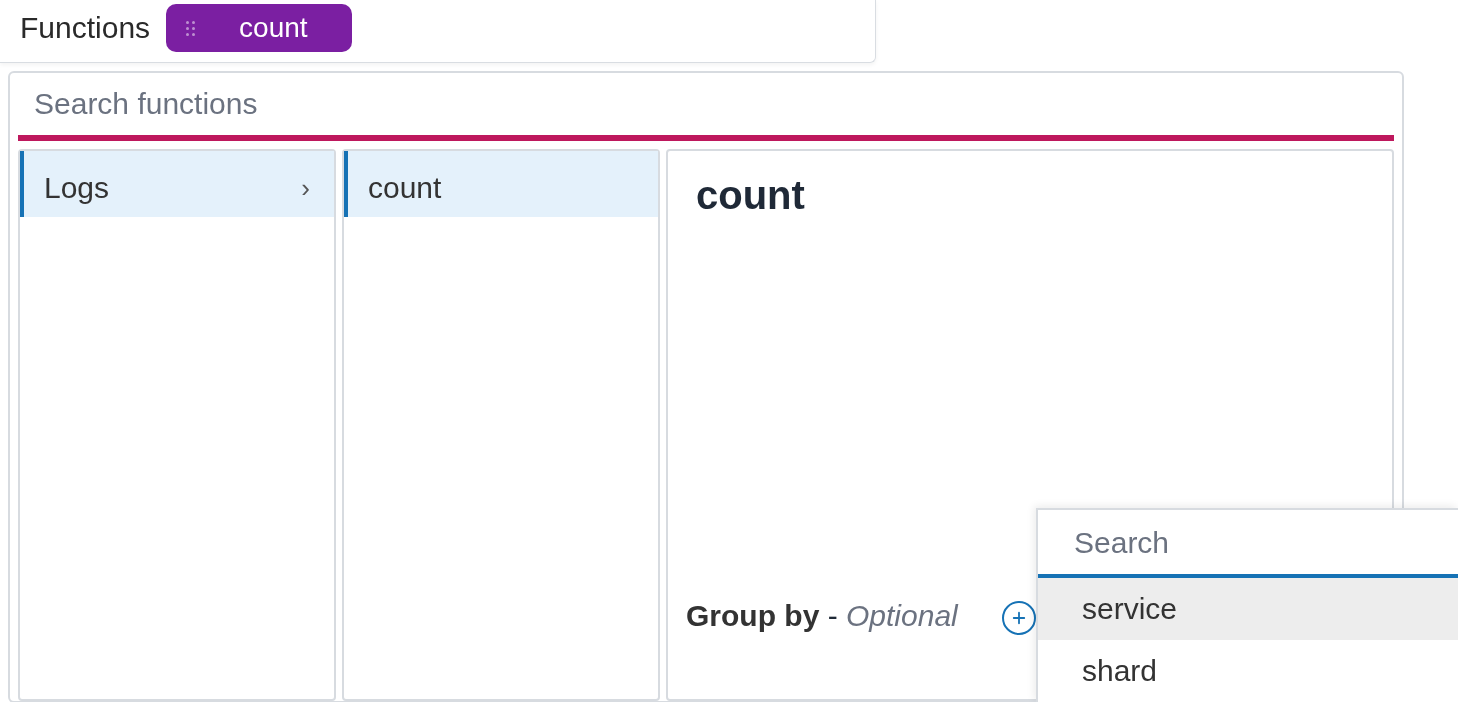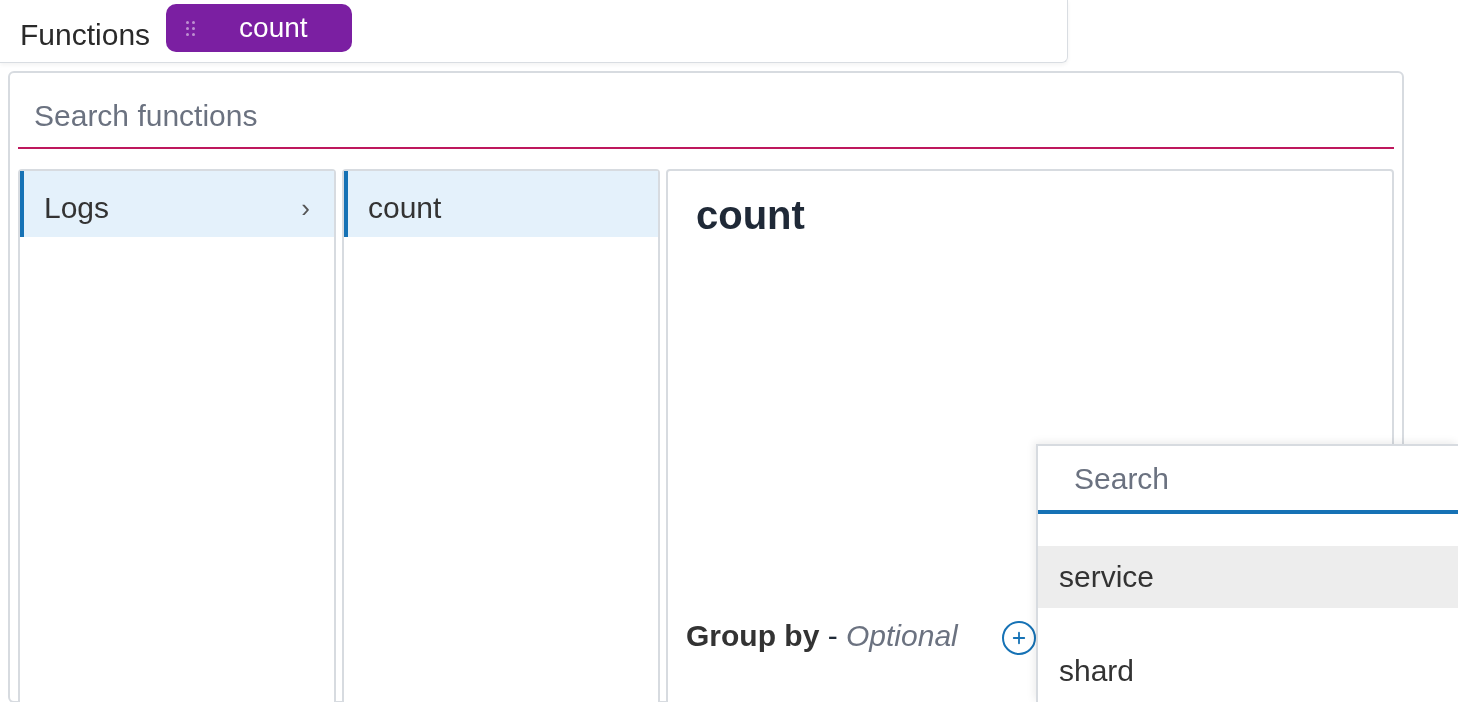--- a/index.html
+++ b/index.html
@@ -2,24 +2,24 @@
 <html><head>
 <meta charset="utf-8">
 <style>
   * { box-sizing: border-box; margin: 0; padding: 0; }
   html, body { width: 1458px; height: 702px; font-family: "Helvetica Neue", Arial, sans-serif; background: #fff; color: #1f2937; }
   body { position: relative; overflow: hidden; }
 
   
   .header {
     display: flex;
-    align-items: flex-end;
+    align-items: center;
     padding: 4px 8px 10px 20px;
     border-bottom: 1px solid #d9dde2;
-    width: 1068px;
+    width: 876px;
     box-shadow: 0 2px 4px rgba(0,0,0,0.05);
     border-right: 1px solid #d9dde2;
     border-bottom-right-radius: 6px;
   }
   .header-label {
     font-size: 30px;
     color: #2a2a2a;
     margin-right: 16px;
   }
   .chip {
@@ -48,22 +48,22 @@
     border: 2px solid #d7dbe0;
     border-radius: 6px;
     margin: 8px 54px 0 8px;
     height: 632px;
     position: relative;
     background:#fff;
   }
 
   .search-row {
     padding: 14px 16px;
-    border-bottom: 2px solid #be185d;
-    margin: 12px 8px;
+    border-bottom: 6px solid #be185d;
+    margin: 0 8px;
   }
   .search-input {
     width: 100%;
     border: none;
     outline: none;
     font-size: 30px;
     color: #6b7280;
     background: transparent;
   }
   .search-input::placeholder { color:#6b7280; }
@@ -142,24 +142,23 @@
     gap:14px;
     padding: 16px 22px 14px 22px;
     border-bottom: 4px solid #1672b5;
   }
   .pop-search svg { width:30px; height:30px; stroke:#444; fill:none; stroke-width:2.2; }
   .pop-search input {
     border:none; outline:none; font-size:30px; color:#6b7280; flex:1;
   }
   .pop-search input::placeholder{color:#6b7280;}
   .pop-item {
-    padding: 14px 21px;
+    padding: 14px 44px;
     font-size: 30px;
     color:#333;
-    margin-top:32px;
   }
   .pop-item.hover { background:#ededed; }
 </style>
 </head>
 <body>
 
 <div class="header">
   <span class="header-label">Functions</span>
   <div class="chip">
     <div class="grip">

